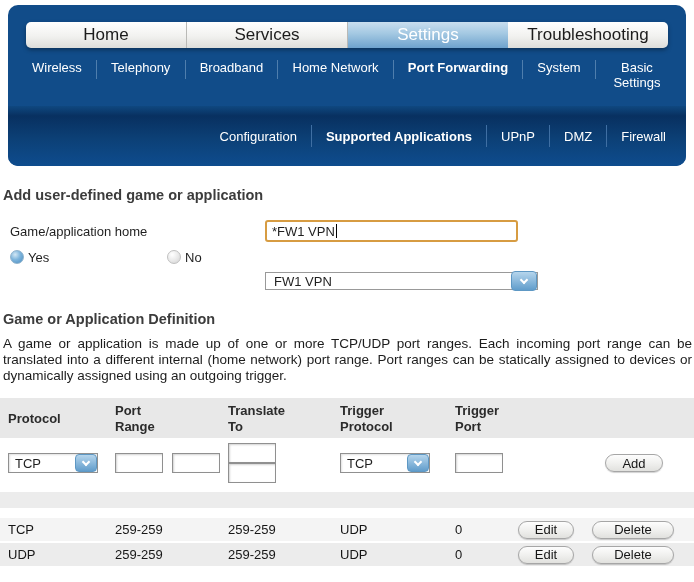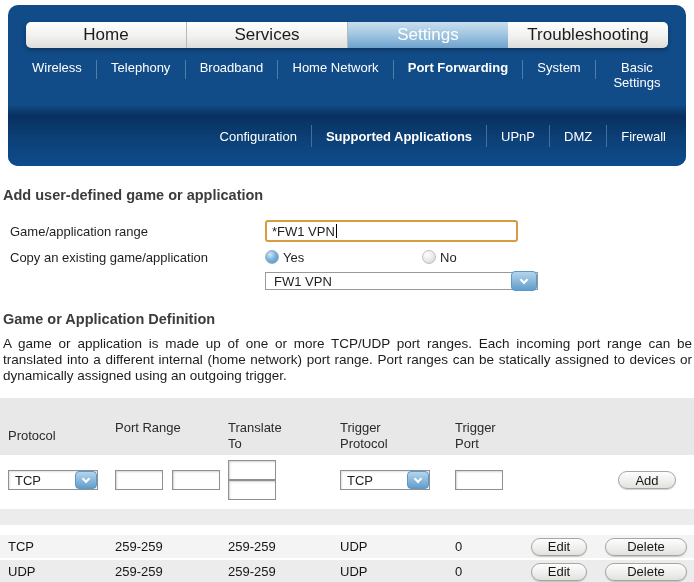--- a/index.html
+++ b/index.html
@@ -58,37 +58,37 @@
     background:linear-gradient(180deg,#b5d5ec 0%,#8fbcde 45%,#619dcb 100%);
     border:1px solid #5e98c4; display:flex; align-items:center; justify-content:center; }
   .chev { width:6px; height:6px; border-right:2px solid #fff; border-bottom:2px solid #fff;
     transform:rotate(45deg); margin-top:-3px; }
   .desc { margin:9px 2px 0 3px; font-size:13.5px; line-height:16px; color:#1c1c1c;
     text-align:justify; }
 
   
   .ptable { margin-top:14px; }
   .trow { display:grid; grid-template-columns:107px 113px 112px 115px 57px 1fr; }
-  .thead { background:#e8e8e8; padding:22px 0 3px 0; min-height:34px; color:#2b2b2b; }
+  .thead { background:#e8e8e8; padding:5px 0 3px 0; min-height:34px; color:#2b2b2b;font-weight:bold; }
   .thead .cell { padding-left:8px; line-height:16px; max-width:76px; }
   .thead .cell.c1 { align-self:center; }
   .inrow { background:#fff; padding:5px 0 6px 0; align-items:center; }
   .cell { padding-left:8px; }
   .mini-select { width:90px; height:20px; border:1px solid #909090; background:#fff;
     display:flex; align-items:center; box-shadow:inset 1px 1px 2px rgba(0,0,0,0.12); }
   .mini-select .dd-text { flex:1 1 auto; padding-left:6px; }
   .mini-select .dd-btn { width:22px; height:18px; }
   .mini-input { width:48px; height:20px; border:1px solid #909090; background:#fff;
     box-shadow:inset 1px 1px 2px rgba(0,0,0,0.18); display:inline-block; vertical-align:middle; }
   .mini-input.gap { margin-right:9px; }
   .btn { display:flex; align-items:center; justify-content:center; height:18px;
     border:1px solid #a6a6a6; border-radius:9px; color:#161616; font-size:13px;
     background:linear-gradient(180deg,#fdfdfd 0%,#efefed 55%,#e1e1de 100%);
     box-shadow:0 1px 1px rgba(0,0,0,0.18); cursor:default; }
-  .action { display:flex; align-items:center; padding-left:27px; }
+  .action { display:flex; align-items:center; padding-left:14px; }
   .btn-add { width:58px; margin-left:87px; }
   .btn-edit { width:56px; }
   .btn-del { width:82px; margin-left:18px; }
   .spacer-band { height:16px; background:#ececec; margin-top:3px; }
   .drow { height:23px; align-items:center; color:#161616; }
   .drow.r0 { background:#f4f4f4; margin-top:10px; }
   .drow.r1 { background:#ececec; margin-top:2px; }
 </style>
 </head>
 <body>
@@ -128,29 +128,28 @@
       <span class="vsep"></span>
       <span class="submenu-item">Firewall</span>
     </div>
   </div>
 </div>
 
 <div class="content">
   <h2 class="sect">Add user-defined game or application</h2>
 
   <div class="form-row row-name">
-    <span class="form-label">Game/application range</span>
+    <span class="form-label">Game/application home</span>
     <div class="name-input">
       <span>*FW1 VPN</span>
       <span class="caret"></span>
     </div>
   </div>
 
   <div class="form-row row-copy">
-    <span class="form-label">Copy an existing game/application</span>
     <span class="radio-group first">
       <span class="radio on"></span>
       <span>Yes</span>
     </span>
     <span class="radio-group">
       <span class="radio off"></span>
       <span>No</span>
     </span>
   </div>
 

